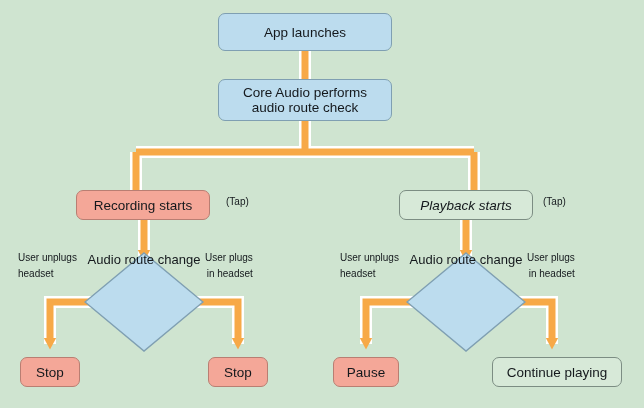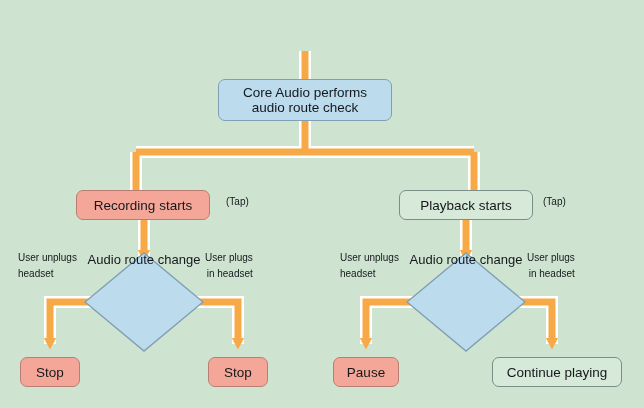--- a/index.html
+++ b/index.html
@@ -86,29 +86,30 @@
         <path d="M144,220 L144,252" marker-end="url(#ah)"></path>
         <path d="M466,220 L466,252" marker-end="url(#ah)"></path>
         <path d="M94,302 L50,302 L50,340" marker-end="url(#ah)"></path>
         <path d="M194,302 L238,302 L238,340" marker-end="url(#ah)"></path>
         <path d="M416,302 L366,302 L366,340" marker-end="url(#ah)"></path>
         <path d="M516,302 L552,302 L552,340" marker-end="url(#ah)"></path>
       </g>
     </g>
   </svg>
 
+  <div class="node blue" style="left:218px;top:13px;width:174px;height:38px;">App launches</div>
 
   <div class="node pink" style="left:76px;top:190px;width:134px;height:30px;">Recording starts</div>
 
   <div class="node blue" style="left:218px;top:79px;width:174px;height:42px;white-space:pre-line;">Core Audio performs
 audio route check</div>
 
   <div class="caption" style="left:226px;top:194px;">(Tap)</div>
 
-  <div class="node plain" style="left:399px;top:190px;width:134px;height:30px;">Playback starts</div>
+  <div class="node plain" style="left:399px;top:190px;width:134px;height:30px;font-style:italic;">Playback starts</div>
 
   <div class="caption" style="left:543px;top:194px;">(Tap)</div>
 
   <div class="diamond" style="left:84px;top:252px;width:120px;height:100px;">
     <svg class="dshape" viewBox="0 0 120 100">
       <polygon points="60,1 119,50 60,99 1,50" fill="#bcdcee" stroke="#7f9fb2" stroke-width="1.4"></polygon>
     </svg>
     <div class="dlabel">Audio route
 change</div>
   </div>

